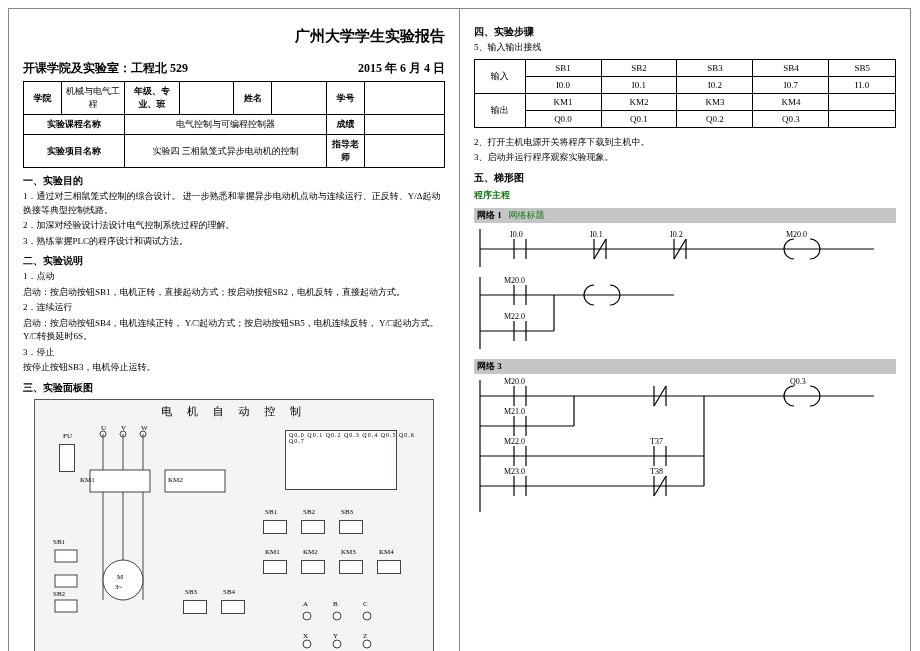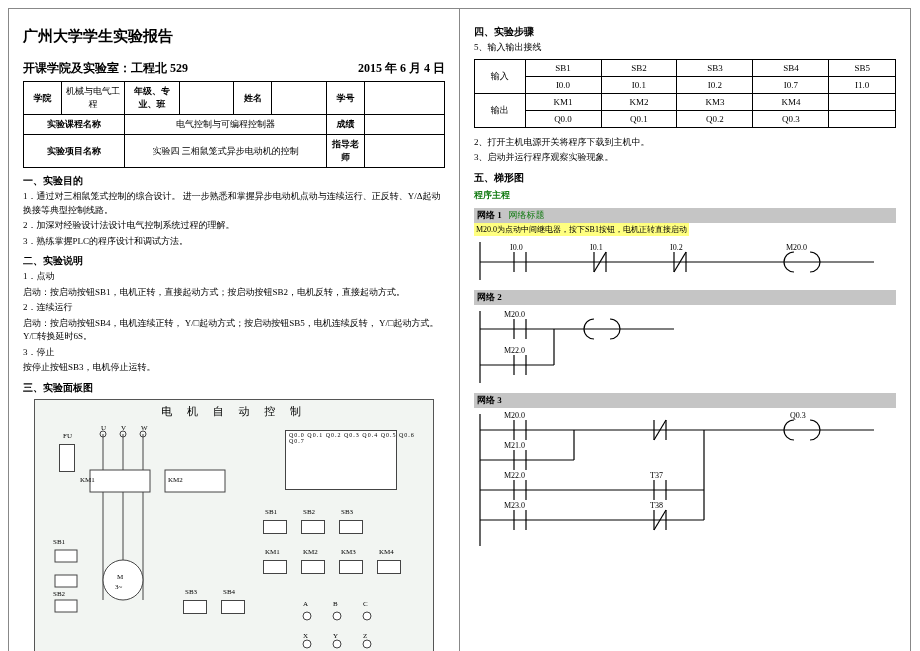--- a/index.html
+++ b/index.html
@@ -18,21 +18,21 @@
   }
   .page {
     width: 50%;
     border: 1px solid #888;
     padding: 10px 14px;
     min-height: 635px;
     position: relative;
   }
   .page + .page { margin-left: -1px; }
   .title-main {
-    text-align: left;
+    text-align: right;
     font-weight: bold;
     font-size: 15px;
     margin: 8px 0 14px 0;
   }
   .subhead {
     display: flex;
     justify-content: space-between;
     font-weight: bold;
     font-size: 12px;
     margin-bottom: 4px;
@@ -269,21 +269,20 @@
     <div class="body-text">3、启动并运行程序观察实验现象。</div>
 
     <div class="sec-head">五、梯形图</div>
 
     <div class="ladder-prog">程序主程</div>
 
     <div class="ladder-head-bar">
       <span style="font-weight:bold">网络 1</span>&nbsp;&nbsp;
       <span class="green" style="color:#137b13">网络标题</span>
     </div>
-    <div class="ladder-note">M20.0为点动中间继电器，按下SB1按钮，电机正转直接启动</div>
     <svg class="ladder-svg" width="410" height="46">
       <g stroke="#000" stroke-width="1.2" fill="none">
         <line x1="6" y1="4" x2="6" y2="42"></line>
         <line x1="6" y1="24" x2="400" y2="24"></line>
 
         <line x1="40" y1="14" x2="40" y2="34"></line>
           <line x1="52" y1="14" x2="52" y2="34"></line>
 
         <line x1="120" y1="14" x2="120" y2="34"></line>
           <line x1="132" y1="14" x2="132" y2="34"></line>
@@ -295,23 +294,20 @@
 
         <path d="M320 14 A10 10 0 0 0 320 34"></path>
           <path d="M336 14 A10 10 0 0 1 336 34"></path>
       </g>
       <text x="36" y="12" font-size="8">I0.0</text>
       <text x="116" y="12" font-size="8">I0.1</text>
       <text x="196" y="12" font-size="8">I0.2</text>
       <text x="312" y="12" font-size="8">M20.0</text>
     </svg>
 
-    <div class="ladder-head-bar">
-      <span style="font-weight:bold">网络 2</span>
-    </div>
     <svg class="ladder-svg" width="410" height="80">
       <g stroke="#000" stroke-width="1.2" fill="none">
         <line x1="6" y1="4" x2="6" y2="76"></line>
 
         <line x1="6" y1="22" x2="200" y2="22"></line>
         <line x1="40" y1="12" x2="40" y2="32"></line>
           <line x1="52" y1="12" x2="52" y2="32"></line>
         <path d="M120 12 A10 10 0 0 0 120 32"></path>
           <path d="M136 12 A10 10 0 0 1 136 32"></path>
         <line x1="200" y1="22" x2="200" y2="22"></line>

